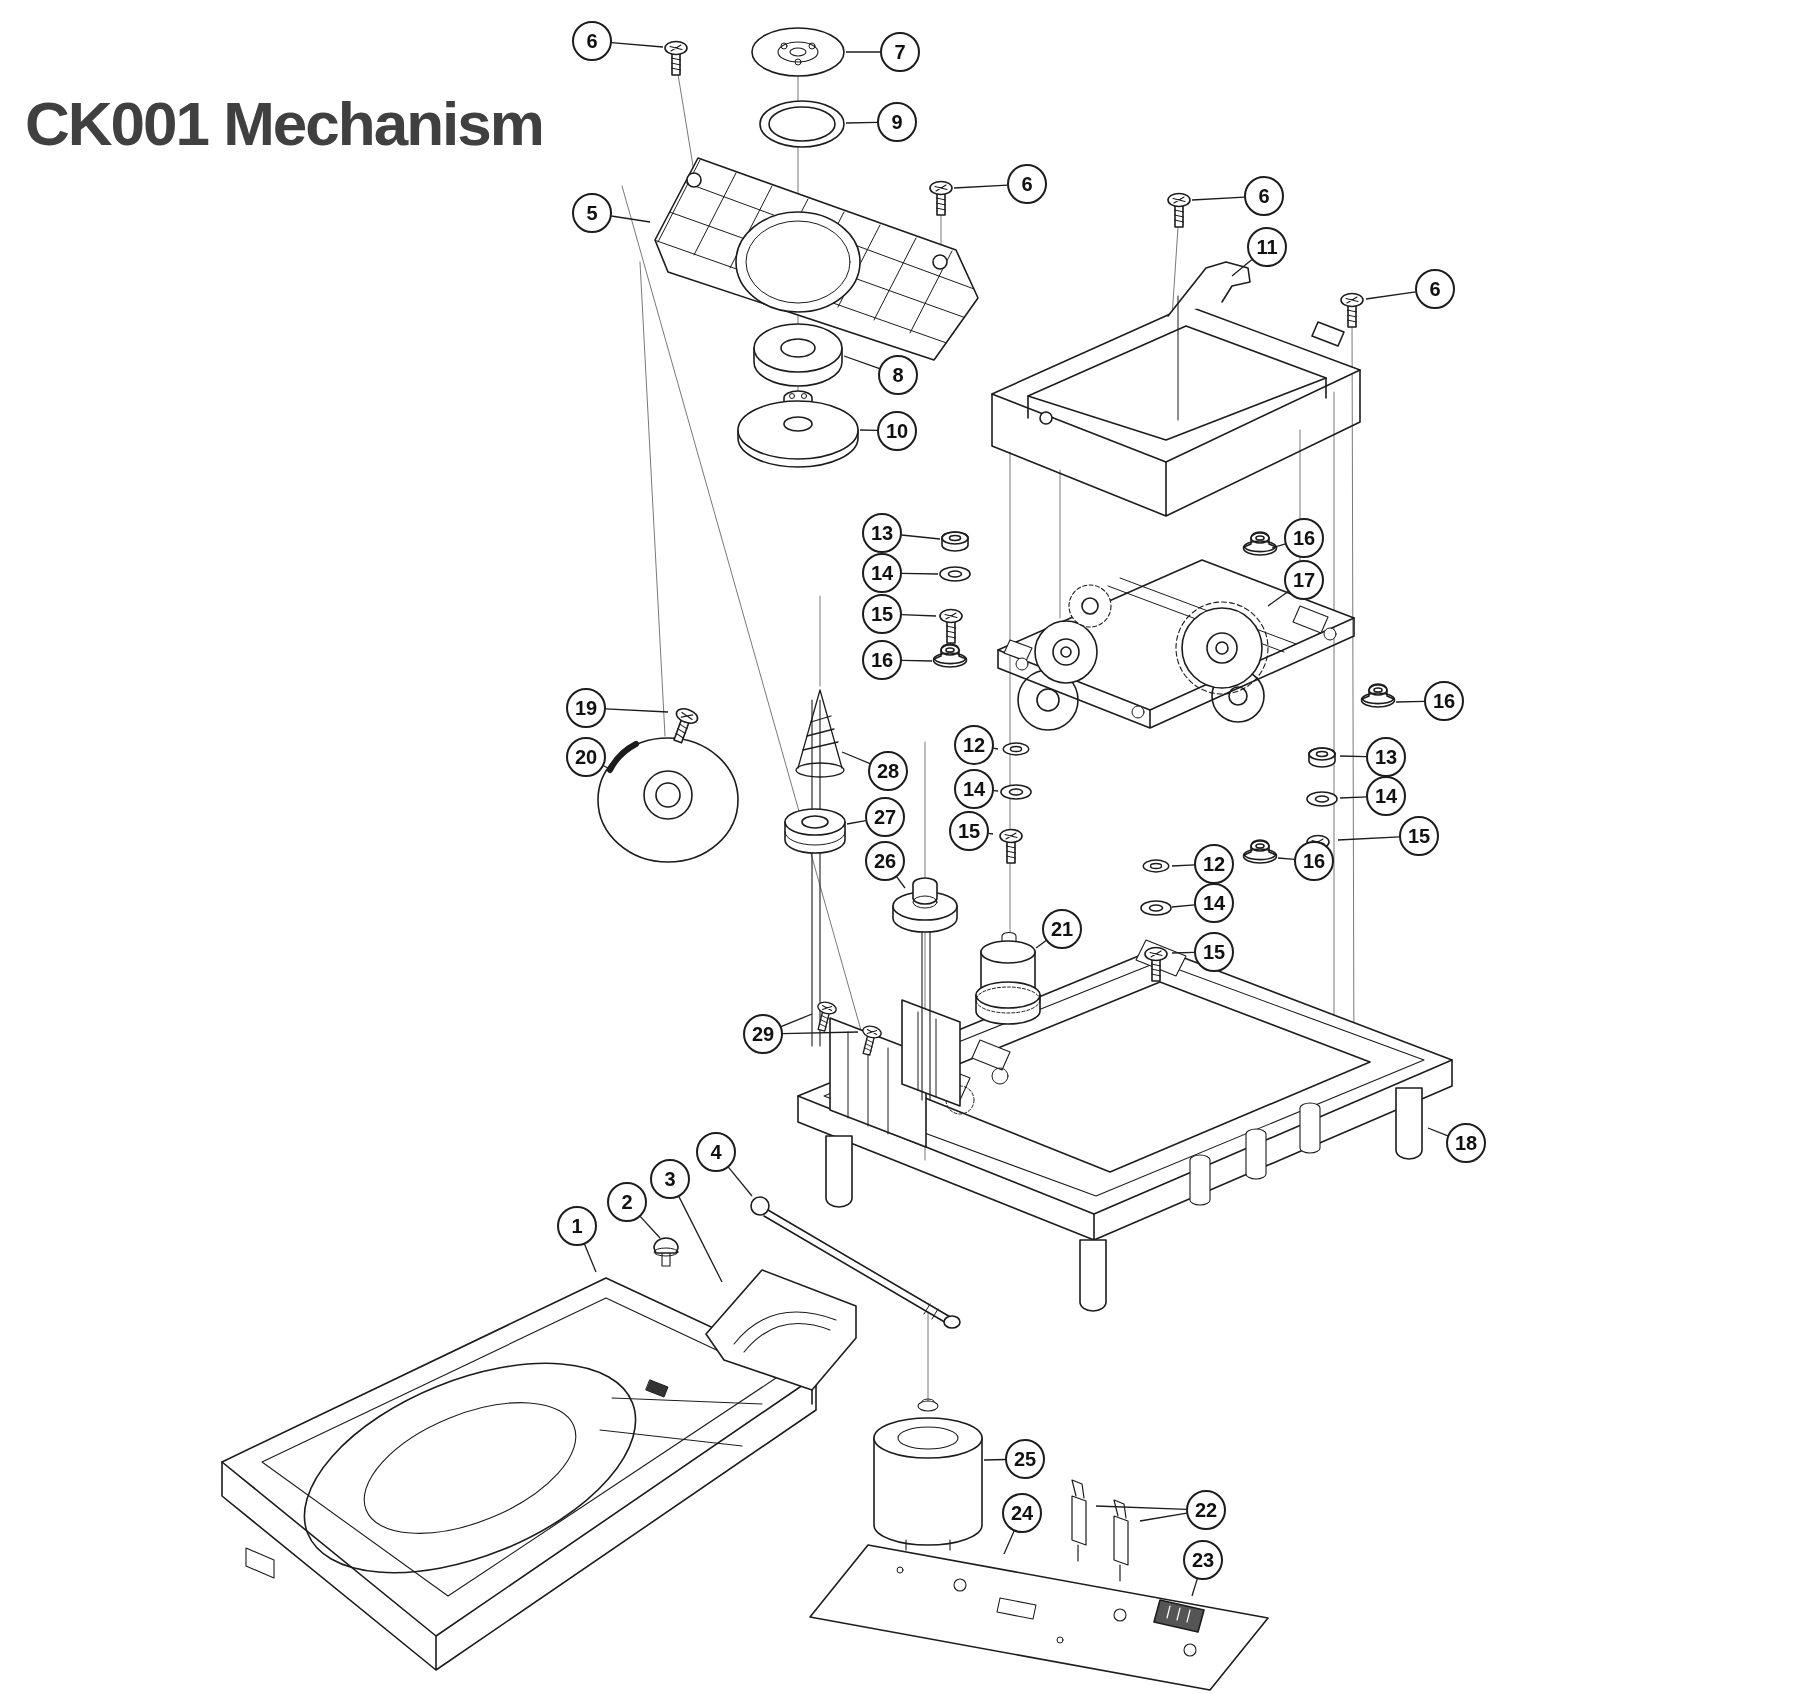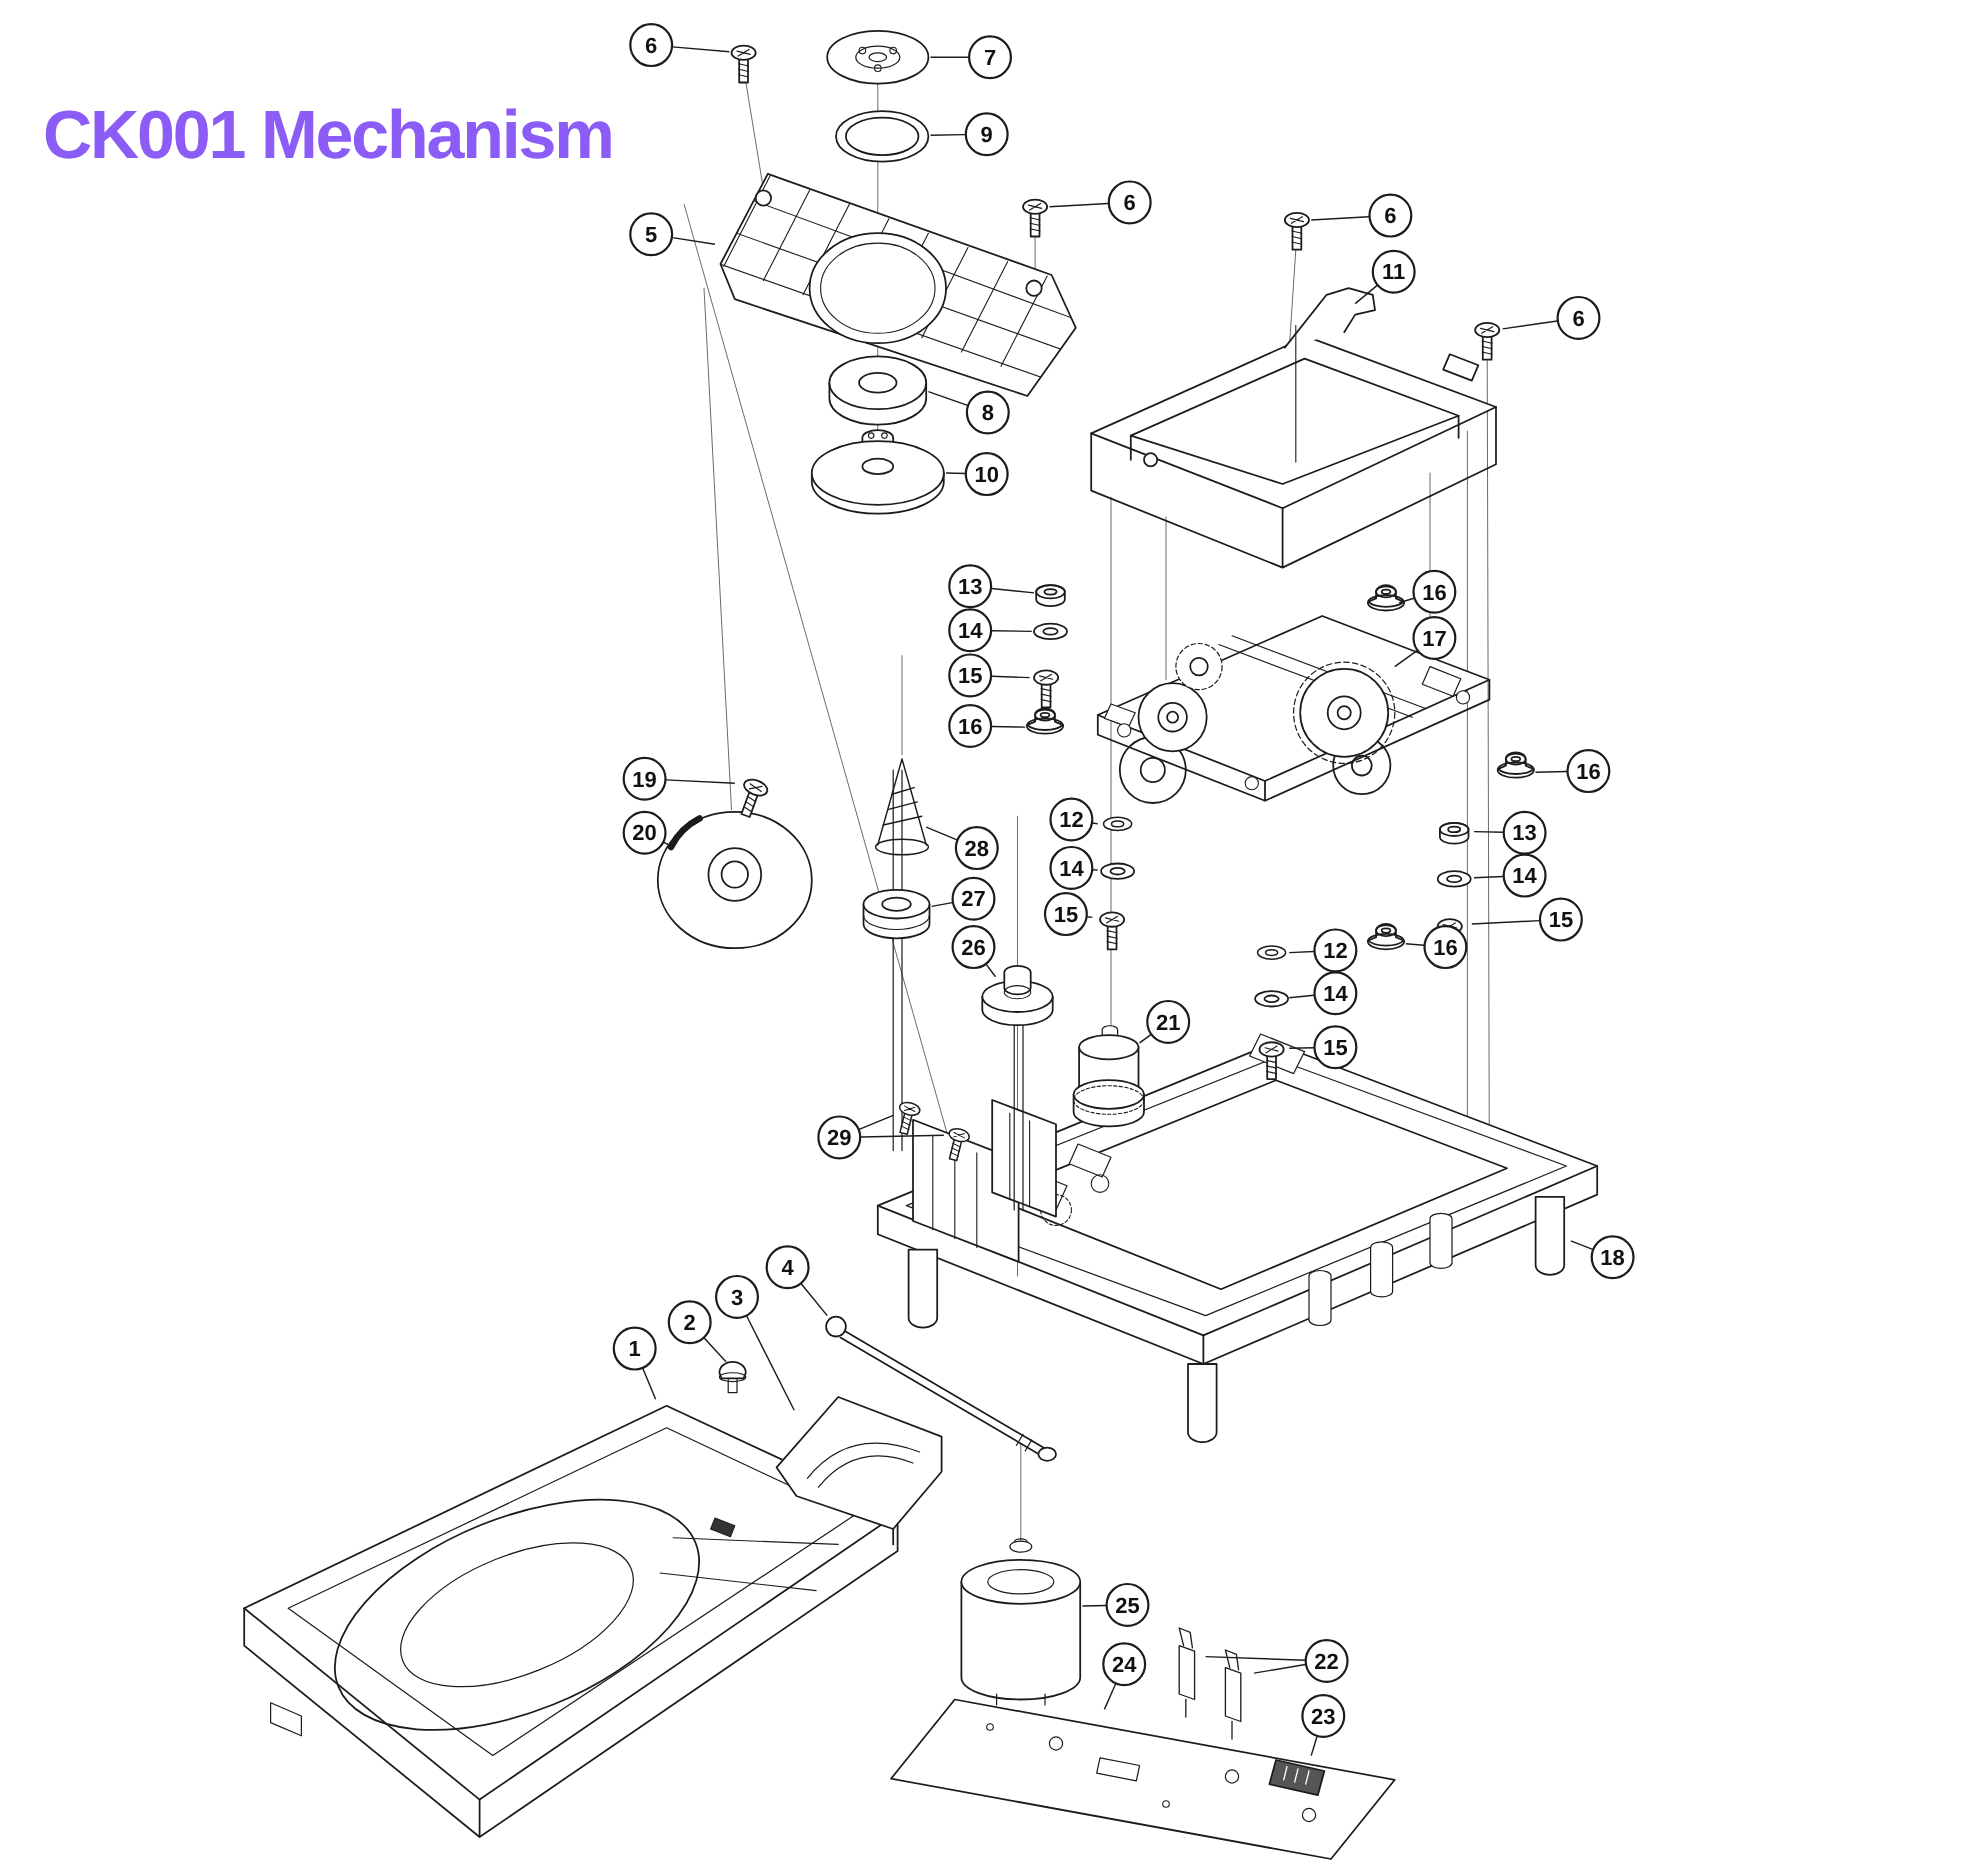--- a/index.html
+++ b/index.html
@@ -6,25 +6,25 @@
   html,body{margin:0;padding:0;background:#fff;}
   .stage{
     position:relative;
     width:1800px;height:1694px;
     background:#ffffff;
     overflow:hidden;
     font-family:"Liberation Sans", sans-serif;
   }
   .page-title{
     position:absolute;
-    left:39px;top:88px;
+    left:25px;top:88px;
     font-size:62px;
     font-weight:bold;
     letter-spacing:-2px;
-    color:#8b5cf6;
+    color:#404040;
     white-space:nowrap;
   }
   svg.layer{
     position:absolute;left:0;top:0;width:1800px;height:1694px;
   }
   #callout-layer text{font-weight:bold;}
 </style>
 </head>
 <body>
 

